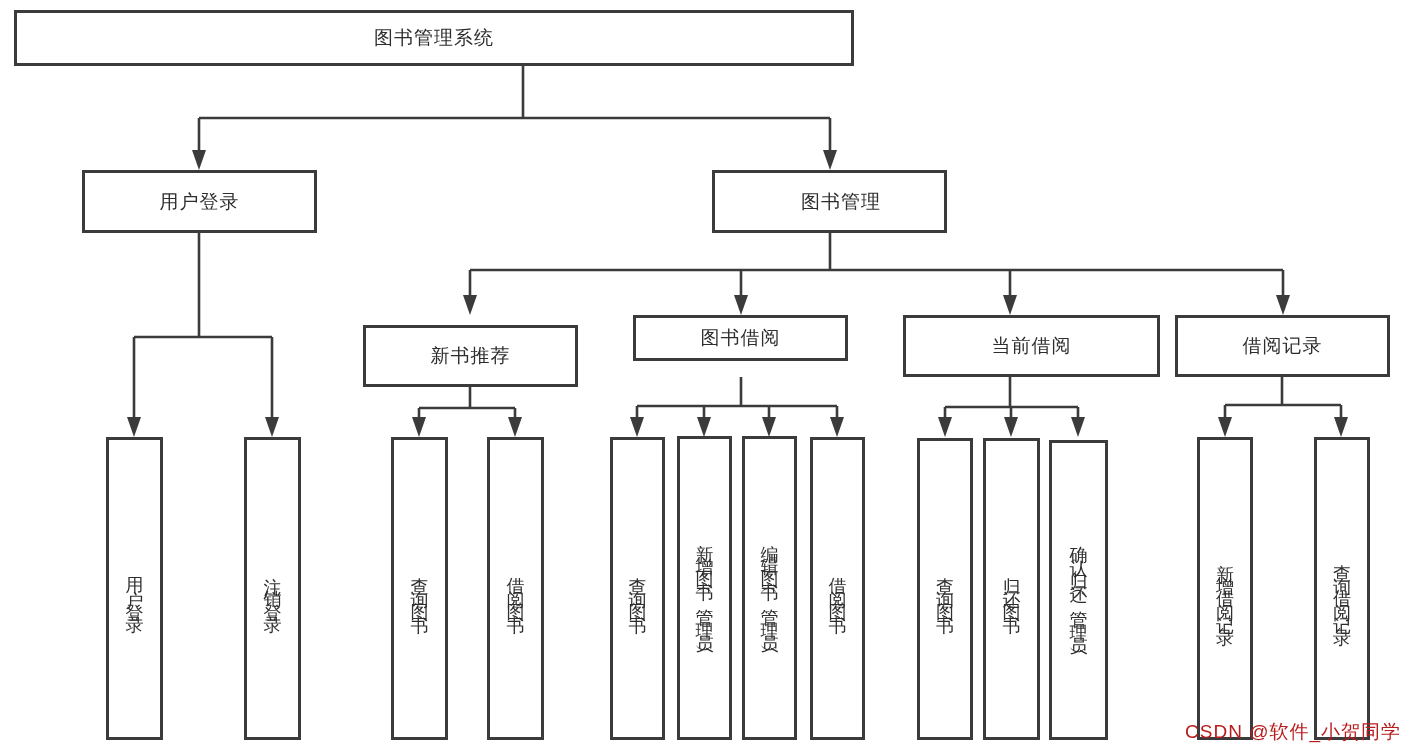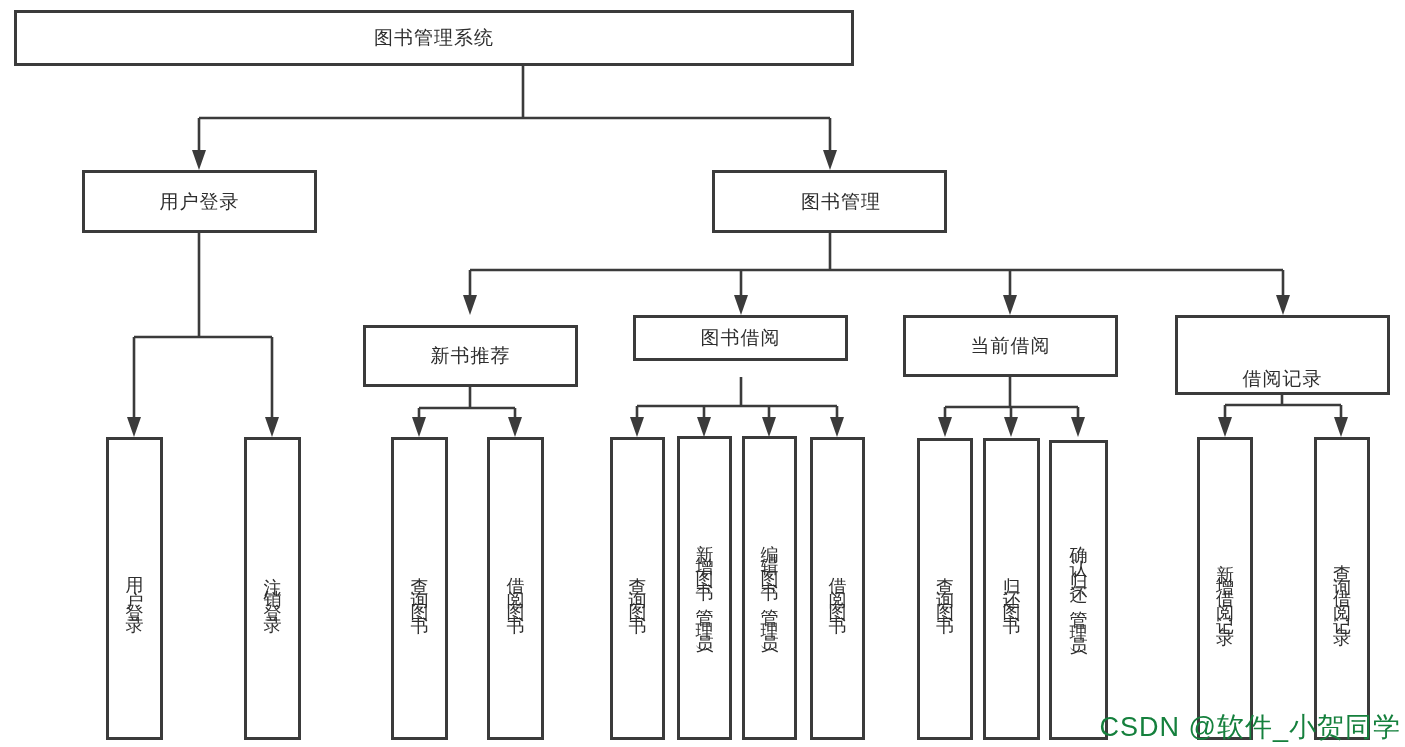--- a/index.html
+++ b/index.html
@@ -18,21 +18,21 @@
   }
   .h-node { font-size:19px; letter-spacing:1px; }
   .root-node { font-size:19px; }
   .v-node span {
     writing-mode:vertical-rl; text-orientation:mixed;
     font-size:18px; letter-spacing:13px; line-height:1;
     display:block;
   }
   .watermark {
     position:absolute; right:4px; bottom:2px;
-    font-size:27px; color:#15803d; letter-spacing:1px;
+    font-size:19px; color:#b91c1c; letter-spacing:1px;
     white-space:nowrap; pointer-events:none;margin-left:24px;
   }
 </style>
 </head>
 <body>
 
 <div class="canvas">
 
   <svg class="connector-layer" width="1405" height="747" viewBox="0 0 1405 747" fill="none" xmlns="http://www.w3.org/2000/svg">
     <g stroke="#3b3b3b" stroke-width="2.6">
@@ -117,24 +117,24 @@
   <div class="node h-node" style="left:712px; top:170px; width:235px; height:63px;padding-left:23px;">
     <span>图书管理</span>
   </div>
 
   <div class="node h-node" style="left:363px; top:315px; width:215px; height:62px;margin-top:10px;">
     <span>新书推荐</span>
   </div>
   <div class="node h-node" style="left:633px; top:315px; width:215px; height:46px;">
     <span>图书借阅</span>
   </div>
-  <div class="node h-node" style="left:903px; top:315px; width:215px; height:62px;">
+  <div class="node h-node" style="left:903px; top:315px; width:257px; height:62px;">
     <span>当前借阅</span>
   </div>
-  <div class="node h-node" style="left:1175px; top:315px; width:215px; height:80px;align-items:flex-end;">
+  <div class="node h-node" style="left:1175px; top:315px; width:215px; height:62px;">
     <span>借阅记录</span>
   </div>
 
   <div class="node v-node" style="left:106px; top:437px; width:57px; height:303px;">
     <span>用户登录</span>
   </div>
   <div class="node v-node" style="left:244px; top:437px; width:57px; height:303px;">
     <span>注销登录</span>
   </div>
 

